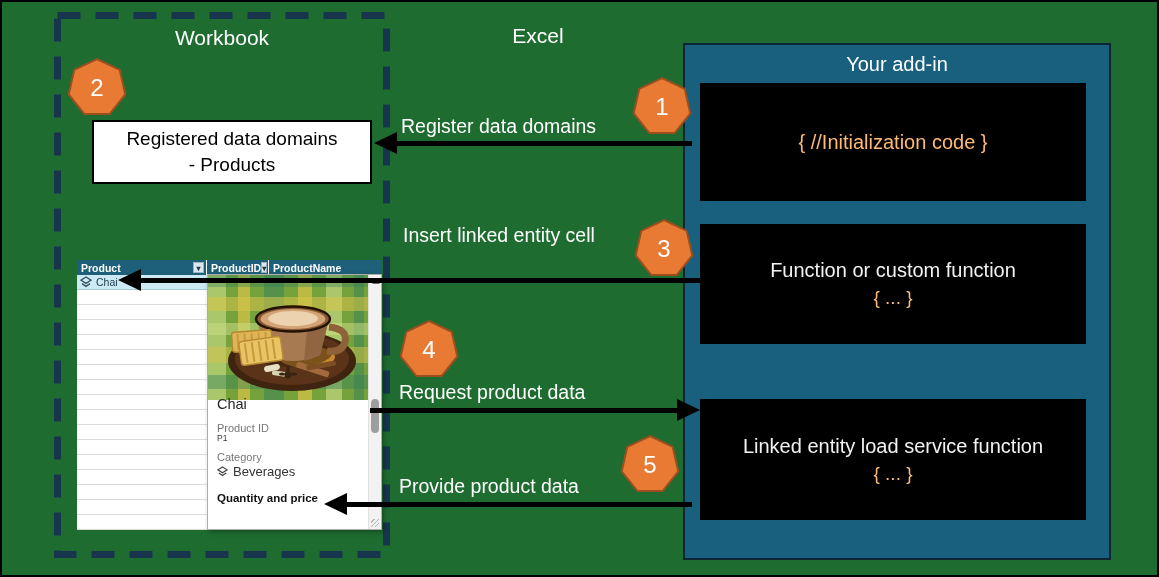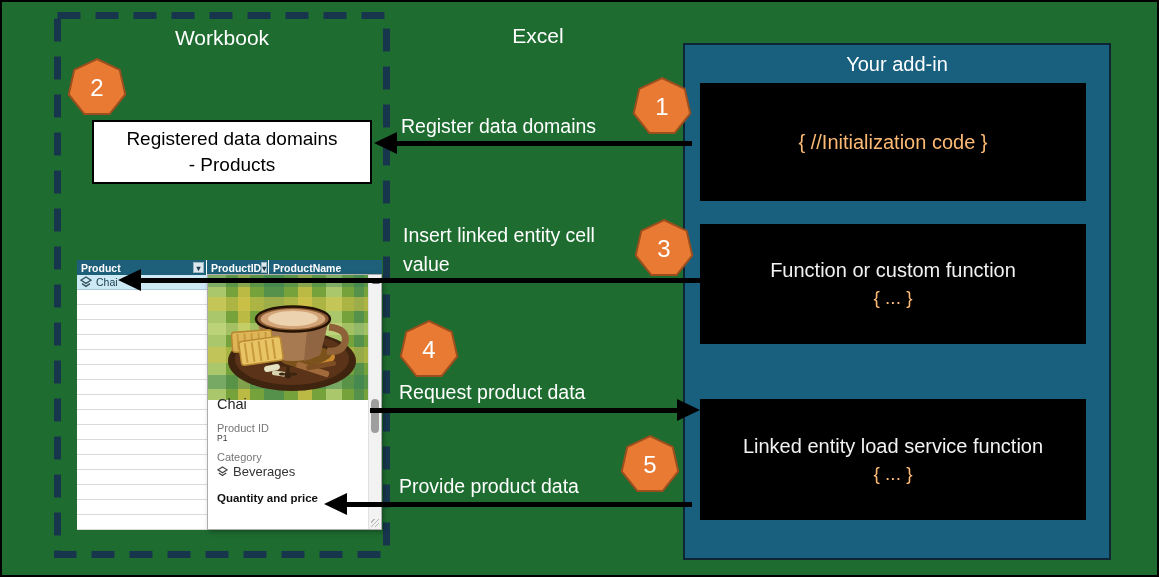--- a/index.html
+++ b/index.html
@@ -204,21 +204,20 @@
       <div class="sb-up"></div>
       <div class="sb-thumb"></div>
       <div class="sb-down"></div>
     </div>
     <div class="resize-grip"></div>
   </div>
 
   <div class="abs flow-label lbl-register">Register data domains</div>
   <div class="abs flow-label lbl-insert">
     <div>Insert linked entity cell</div>
-    <div>value</div>
   </div>
   <div class="abs flow-label lbl-provide">Provide product data</div>
   <div class="abs flow-label lbl-request">Request product data</div>
 
   <div class="abs head-left a1-head"></div>
   <div class="abs shaft a1-shaft"></div>
   <div class="abs head-left a2-head"></div>
   <div class="abs shaft a2-shaft"></div>
   <div class="abs head-right a3-head"></div>
   <div class="abs shaft a3-shaft"></div>

